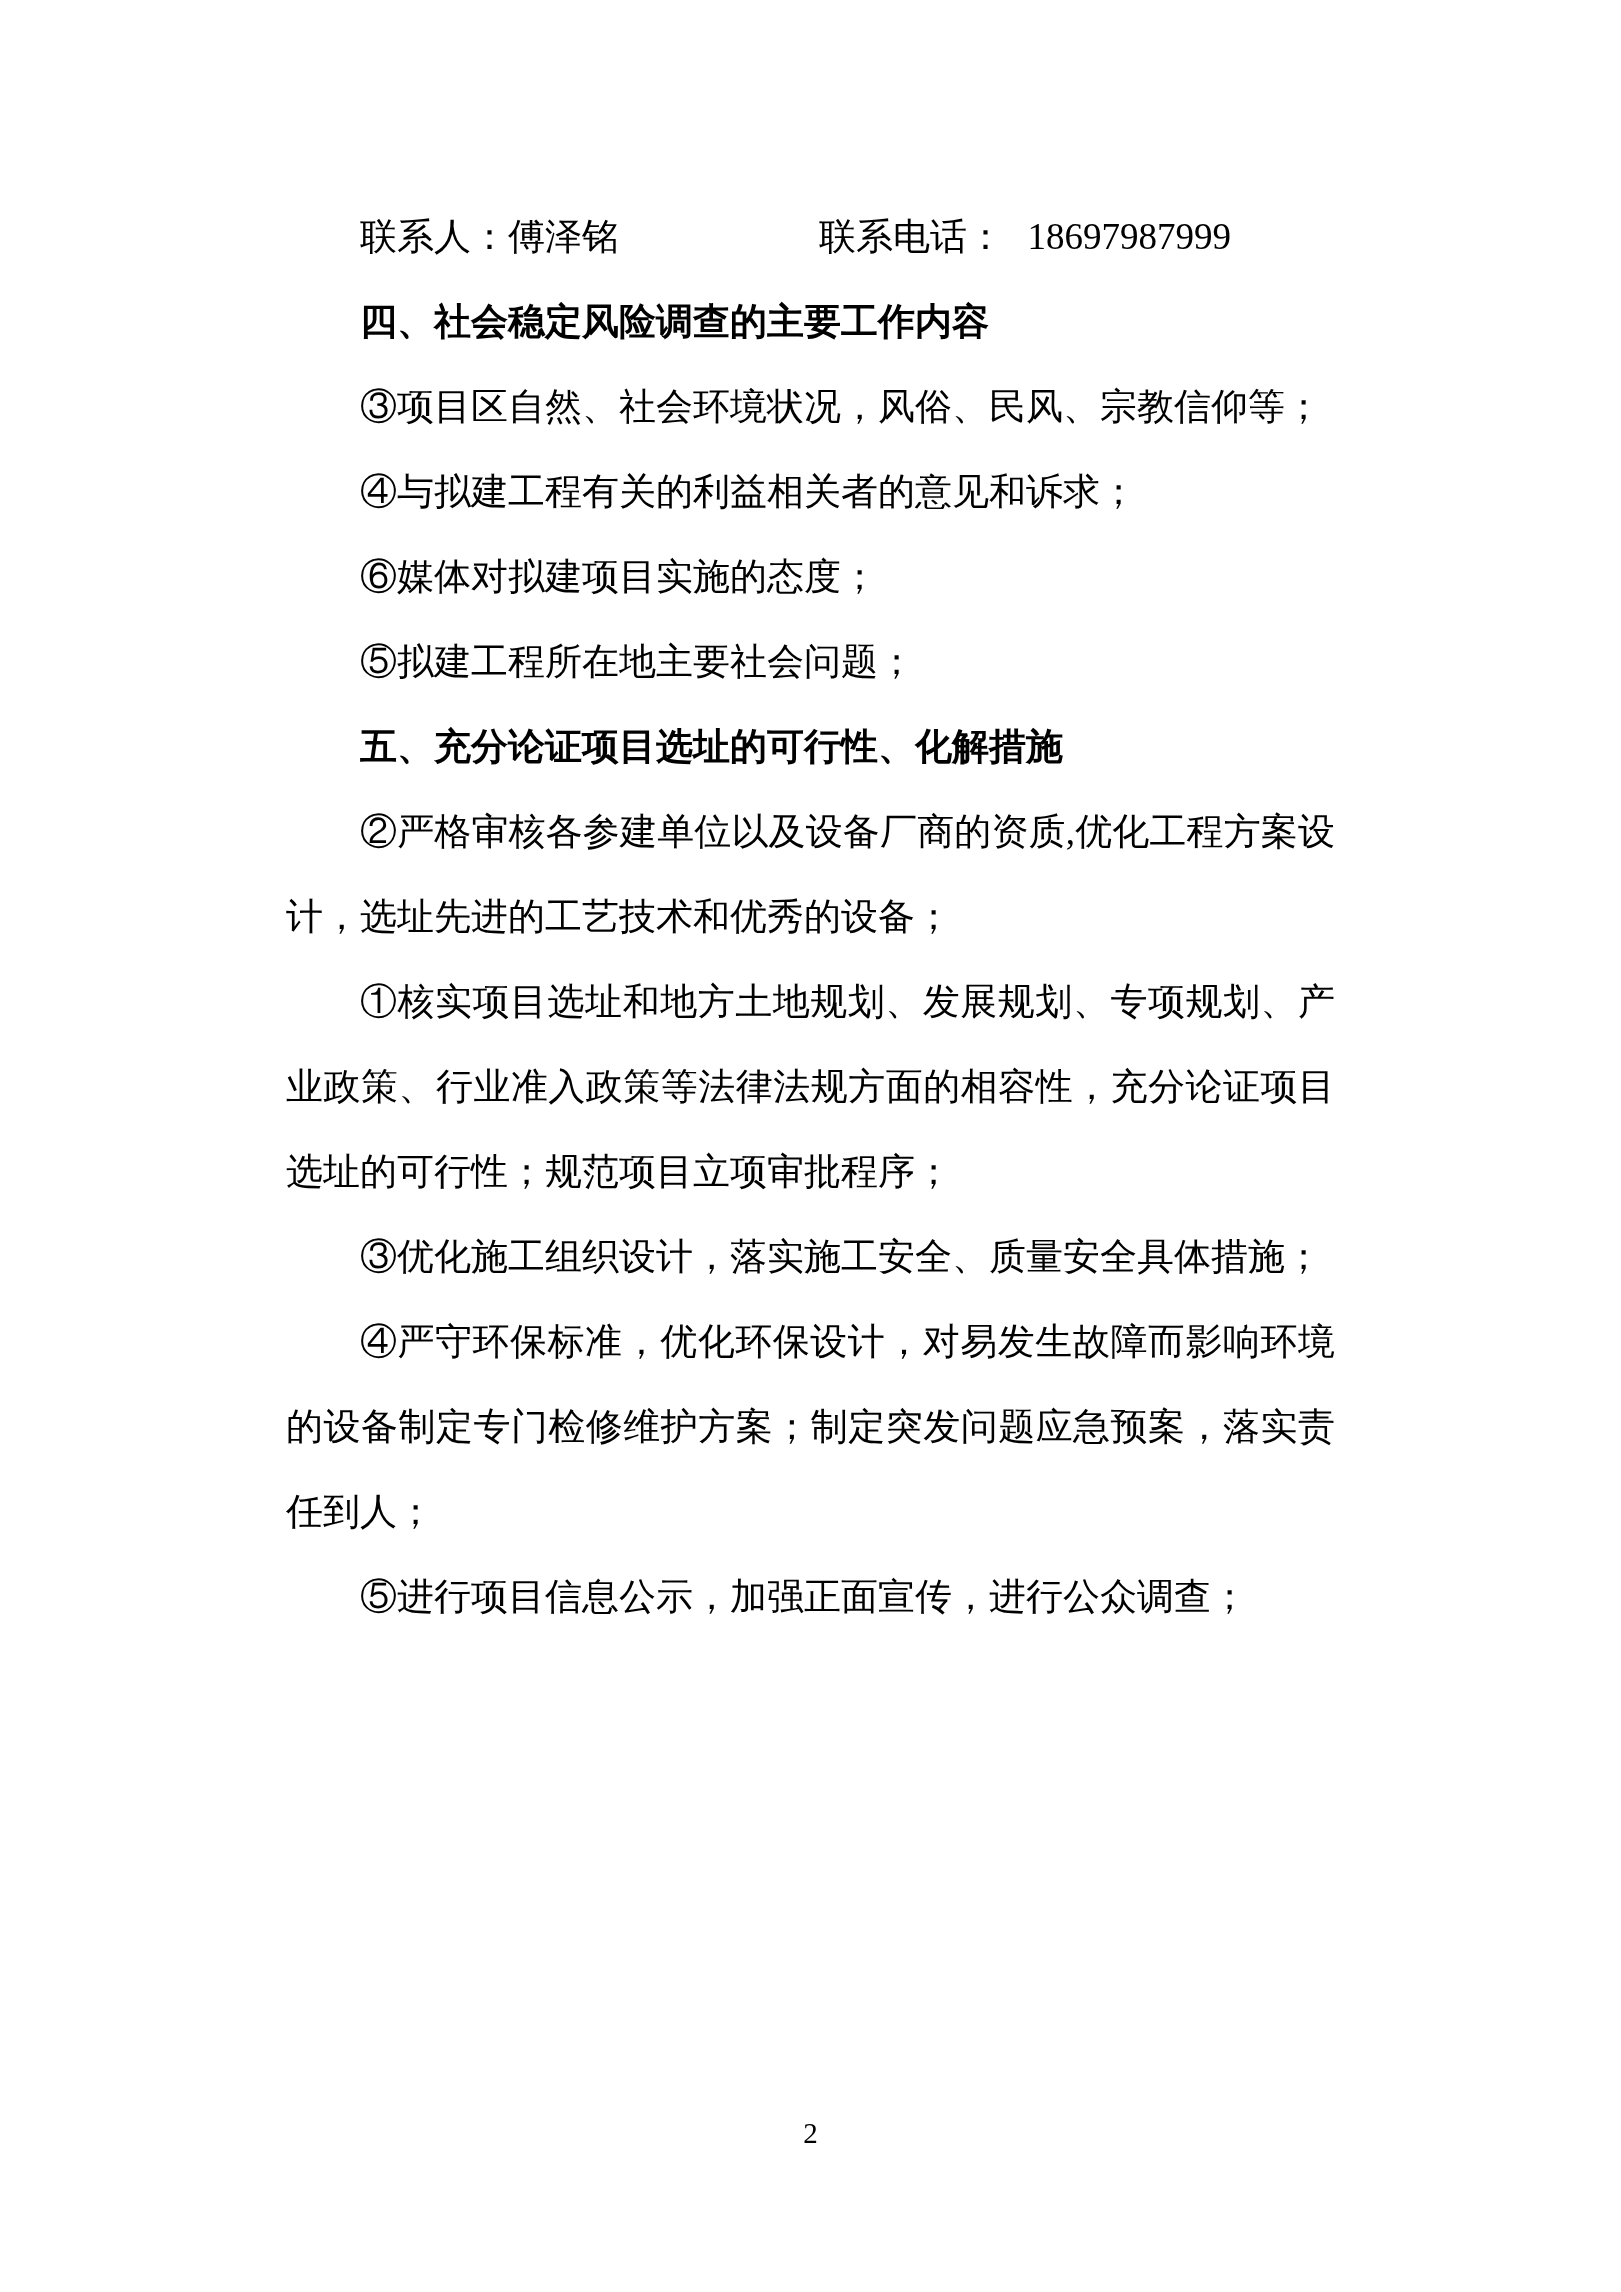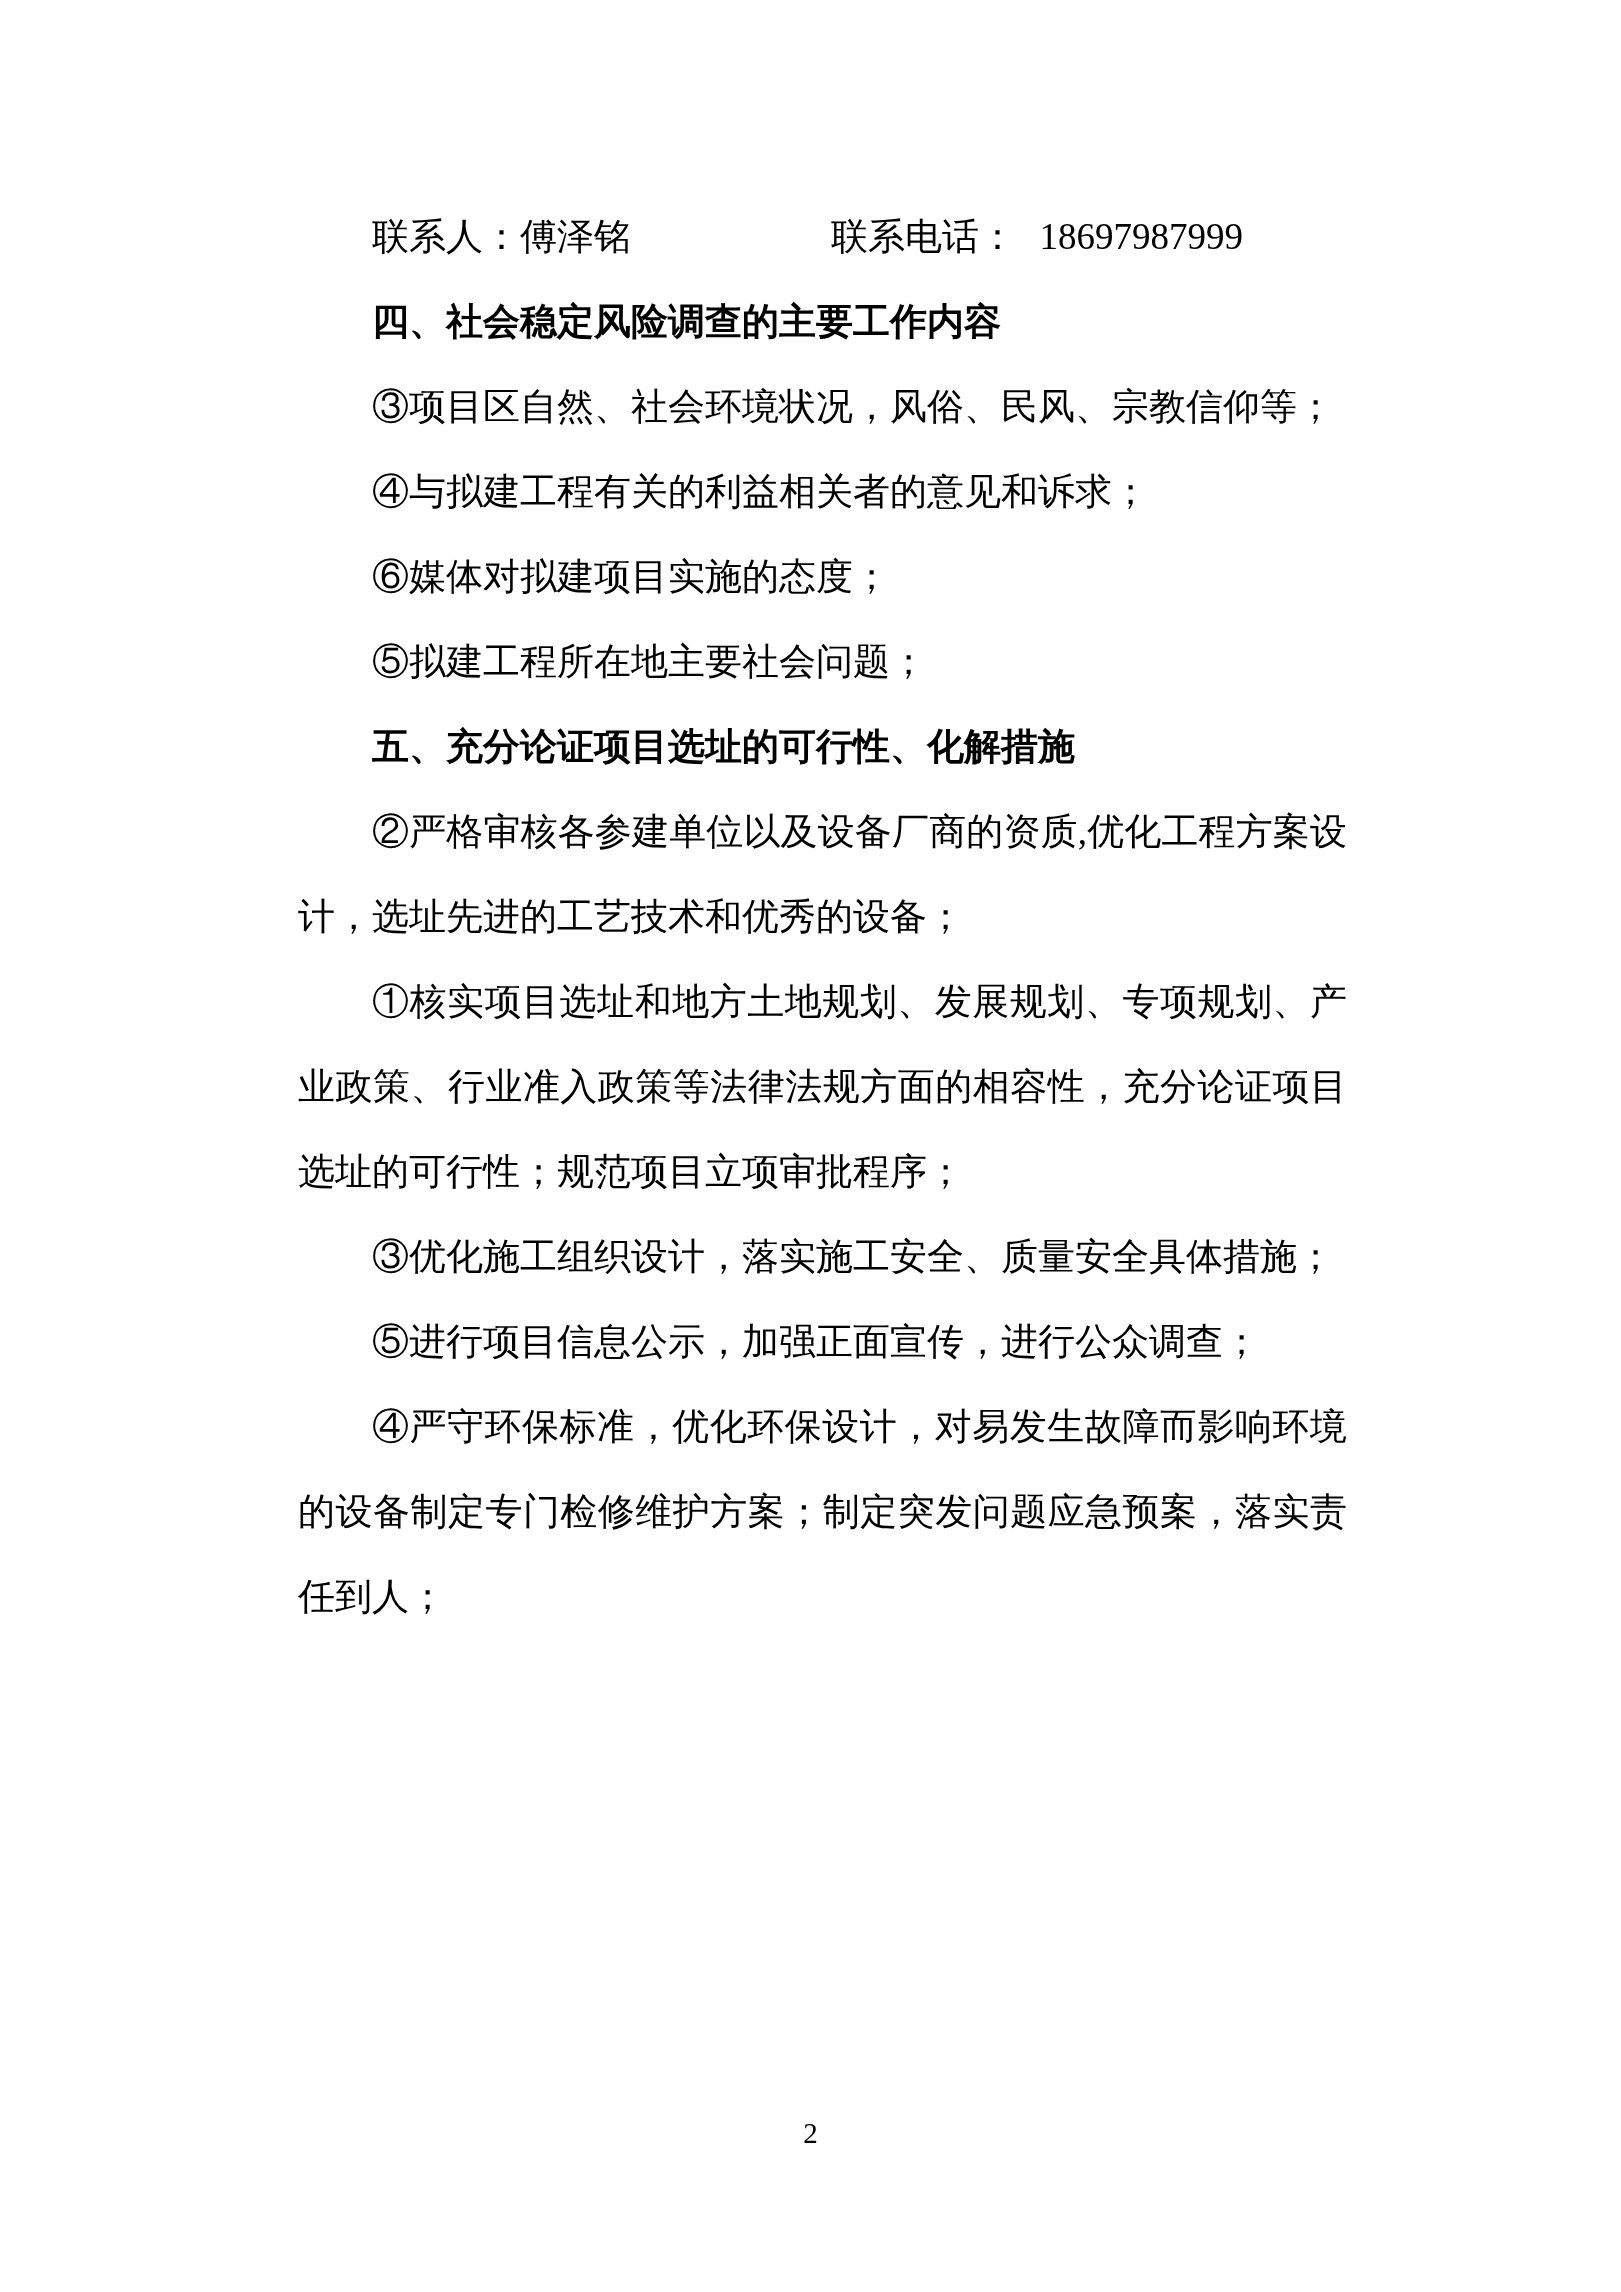--- a/index.html
+++ b/index.html
@@ -22,21 +22,20 @@
   .content {
     position: absolute;
     left: 286px;
     top: 194px;
     width: 1049px;
     font-family: "Liberation Serif", "DejaVu Serif", serif;
     font-size: 37px;
     line-height: 85px;
     color: #000000;
     text-align: justify;
-    margin-left: 12px;
   }
   .content p,
   .content h2 {
     margin: 0;
     padding: 0;
     text-indent: 74px;
     font-size: 37px;
     line-height: 85px;
   }
   .content h2 {
@@ -75,21 +74,21 @@
     <p>③项目区自然、社会环境状况，风俗、民风、宗教信仰等；</p>
     <p>④与拟建工程有关的利益相关者的意见和诉求；</p>
     <p>⑥媒体对拟建项目实施的态度；</p>
     <p>⑤拟建工程所在地主要社会问题；</p>
 
     <h2>五、充分论证项目选址的可行性、化解措施</h2>
 
     <p>②严格审核各参建单位以及设备厂商的资质,优化工程方案设计，选址先进的工艺技术和优秀的设备；</p>
     <p>①核实项目选址和地方土地规划、发展规划、专项规划、产业政策、行业准入政策等法律法规方面的相容性，充分论证项目选址的可行性；规范项目立项审批程序；</p>
     <p>③优化施工组织设计，落实施工安全、质量安全具体措施；</p>
+    <p>④严守环保标准，优化环保设计，对易发生故障而影响环境的设备制定专门检修维护方案；制定突发问题应急预案，落实责任到人；</p>
     <p>⑤进行项目信息公示，加强正面宣传，进行公众调查；</p>
-    <p>④严守环保标准，优化环保设计，对易发生故障而影响环境的设备制定专门检修维护方案；制定突发问题应急预案，落实责任到人；</p>
 
   </div>
 
   <div class="page-number">2</div>
 
 </div>
 
 
 </body></html>

